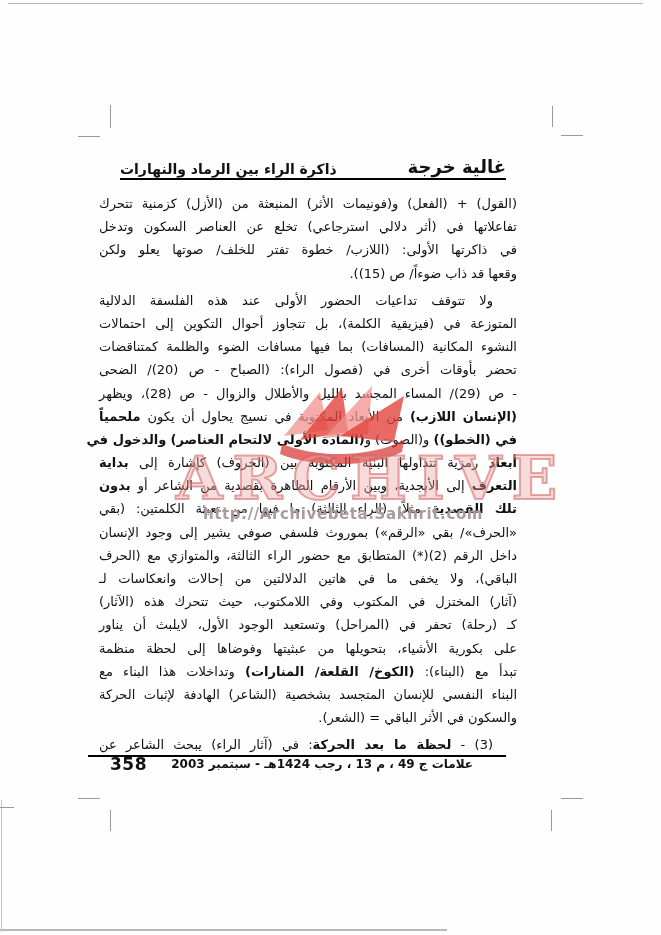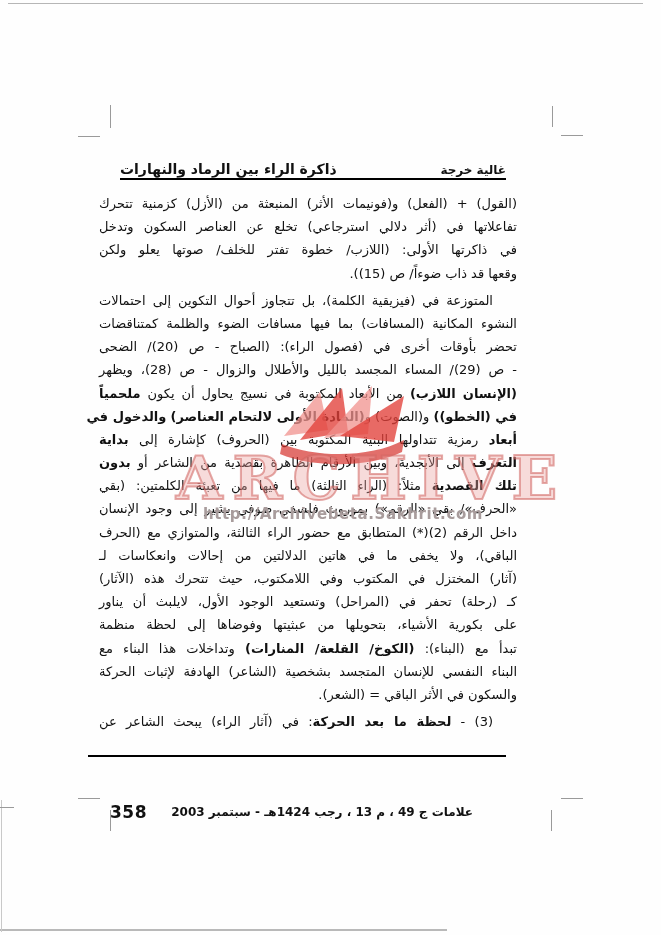--- a/index.html
+++ b/index.html
@@ -7,34 +7,34 @@
     position:relative;width:661px;height:935px;background:#fefefe;
     font-family:"DejaVu Sans",sans-serif;color:#111;overflow:hidden;
   }
   
   .edge{position:absolute;background:#b6b6b6;}
   .cropmark{position:absolute;background:#9a9a9a;}
   
   .header{position:absolute;left:120px;top:155px;width:386px;height:22px;
     display:flex;justify-content:space-between;align-items:flex-end;direction:rtl;}
   .title{font-weight:bold;font-size:14px;white-space:nowrap;padding-right:46px;}
-  .author{font-weight:bold;font-size:12px;white-space:nowrap;}
+  .author{font-weight:bold;font-size:18px;white-space:nowrap;}
   .header-rule{position:absolute;left:120px;top:178px;width:386px;height:2px;background:#000;}
   
   .body-text{position:absolute;left:99px;top:192px;width:418px;direction:rtl;
     font-size:13px;line-height:23.2px;z-index:2;}
   .paragraph{margin:0;}
   .paragraph + .paragraph{margin-top:4px;}
   .line{text-align:justify;text-align-last:justify;height:23.2px;white-space:nowrap;}
   .line.last{text-align:right;text-align-last:right;}
   .paragraph.indent .line:first-child{text-indent:24px;}
   .b{font-weight:bold;margin-top:33px;}
   
   .footer-rule{position:absolute;left:88px;top:755px;width:418px;height:2px;background:#000;}
-  .footer{position:absolute;left:88px;top:802px;width:418px;height:24px;}
+  .footer{position:absolute;left:88px;top:754px;width:418px;height:24px;}
   .page-number{position:absolute;left:22px;top:0;font-weight:bold;font-size:17px;letter-spacing:0.5px;}
   .journal-line{position:absolute;left:125px;top:3px;width:260px;text-align:center;direction:rtl;
     font-weight:bold;font-size:12px;white-space:nowrap;}
   
   .watermark{position:absolute;left:0;top:0;width:100%;height:100%;z-index:5;pointer-events:none;padding-left:12px;}
   .wm-logo{position:absolute;left:276px;top:386px;width:134px;height:84px;}
   .wm-archive{
     position:absolute;left:176px;top:448px;line-height:1;white-space:nowrap;
     font-family:"DejaVu Serif",serif;font-weight:bold;font-size:60px;letter-spacing:10px;
     color:rgba(236,163,160,0.38);-webkit-text-stroke:2px rgba(208,98,95,0.55);
@@ -70,20 +70,21 @@
   <div class="header-rule"></div>
 
   <div class="body-text" id="body-text">
       <div class="paragraph">
         <div class="line"><span>(القول) + (الفعل) و(فونيمات الأثر) المنبعثة من (الأزل) كزمنية تتحرك</span></div>
         <div class="line"><span>تفاعلاتها في (أثر دلالي استرجاعي) تخلع عن العناصر السكون وتدخل</span></div>
         <div class="line"><span>في ذاكرتها الأولى: (اللازب/ خطوة تفتر للخلف/ صوتها يعلو ولكن</span></div>
         <div class="line last"><span>وقعها قد ذاب ضوءاً/ ص (15)).</span></div>
       </div>
       <div class="paragraph indent">
+        <div class="line"><span>ولا تتوقف تداعيات الحضور الأولى عند هذه الفلسفة الدلالية</span></div>
         <div class="line"><span>المتوزعة في (فيزيقية الكلمة)، بل تتجاوز أحوال التكوين إلى احتمالات</span></div>
         <div class="line"><span>النشوء المكانية (المسافات) بما فيها مسافات الضوء والظلمة كمتناقضات</span></div>
         <div class="line"><span>تحضر بأوقات أخرى في (فصول الراء): (الصباح - ص (20)/ الضحى</span></div>
         <div class="line"><span>- ص (29)/ المساء المجسد بالليل والأطلال والزوال - ص (28)، ويظهر</span></div>
         <div class="line"><span class="b">(الإنسان اللازب)</span><span> من الأبعاد المكتوبة في نسيج يحاول أن يكون </span><span class="b">ملحمياً</span></div>
         <div class="line"><span class="b">في (الخطو))</span><span> و(الصوت) و</span><span class="b">(المادة الأولى لالتحام العناصر)</span><span> </span><span class="b">والدخول في</span></div>
         <div class="line"><span class="b">أبعاد</span><span> رمزية تتداولها البنية المكتوبة بين (الحروف) كإشارة إلى </span><span class="b">بداية</span></div>
         <div class="line"><span class="b">التعرف</span><span> إلى الأبجدية، وبين الأرقام الظاهرة بقصدية من الشاعر أو </span><span class="b">بدون</span></div>
         <div class="line"><span class="b">تلك القصدية</span><span> مثلاً: (الراء الثالثة) ما فيها من تعبئة الكلمتين: (بقي</span></div>
         <div class="line"><span>«الحرف»/ بقي «الرقم») بموروث فلسفي صوفي يشير إلى وجود الإنسان</span></div>

